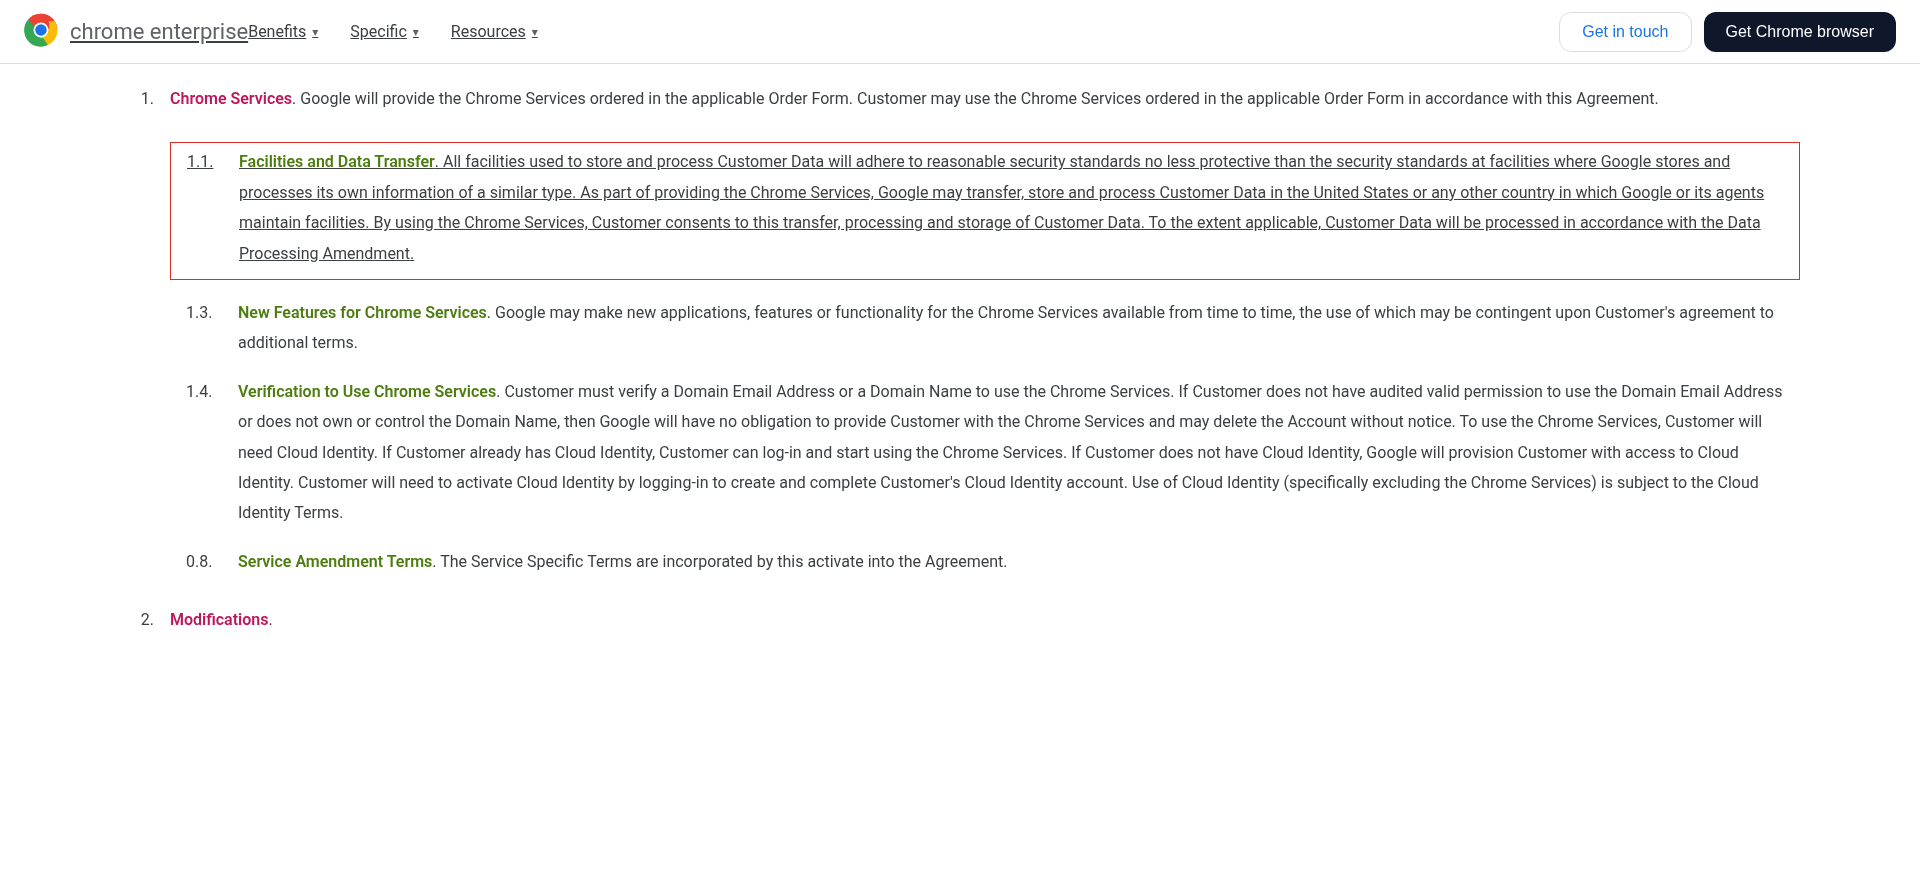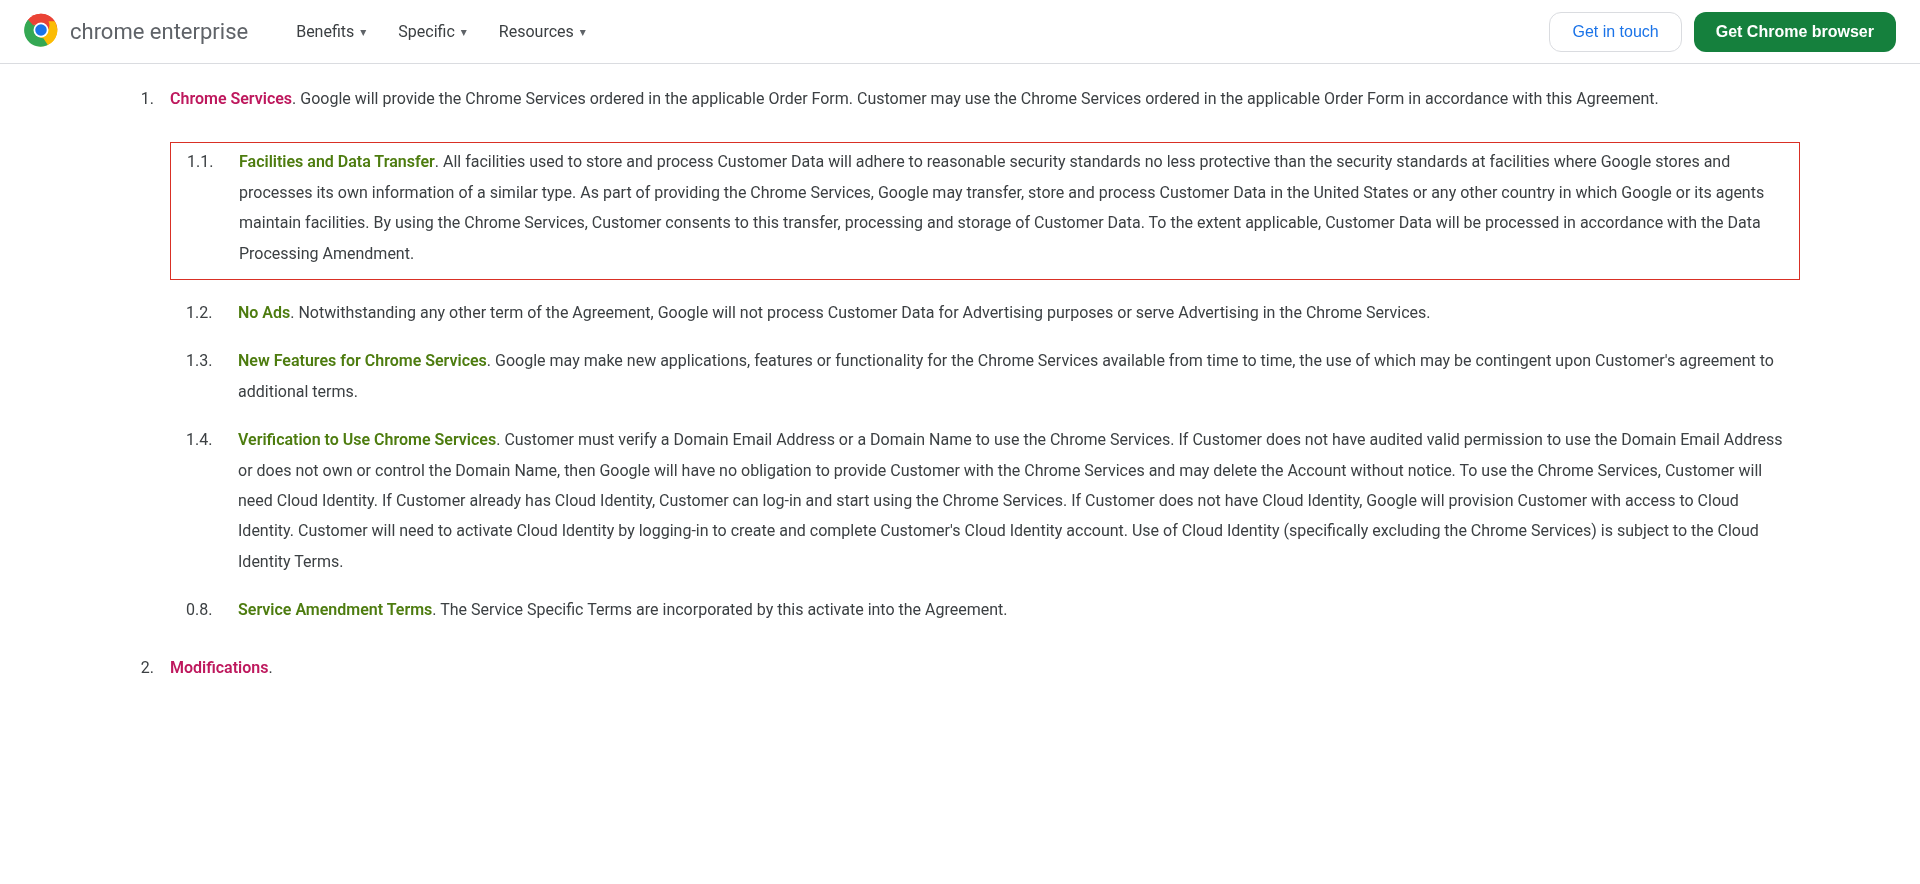--- a/index.html
+++ b/index.html
@@ -12,21 +12,21 @@
   .header {
     display: flex;
     align-items: center;
     justify-content: space-between;
     padding: 0 24px;
     height: 64px;
     border-bottom: 1px solid #dadce0;
   }
   .header-left {
     display: flex;
-    gap: 48px;
+    text-decoration: underline;
   }
   .logo-group {
     display: flex;
     align-items: center;
     gap: 12px;
   }
   .logo-text {
     font-size: 22px;
     color: #5f6368;
     font-weight: 400;
@@ -58,23 +58,22 @@
     font-weight: 500;
     cursor: pointer;
     border: none;
   }
   .btn-outline {
     background: #fff;
     border: 1px solid #dadce0;
     color: #1a73e8;
   }
   .btn-primary {
-    background: #15803d;
+    background: #0f172a;
     color: #fff;
-    font-weight: bold;
   }
   .content {
     padding: 20px 120px 20px 120px;
     font-size: 16px;
     line-height: 1.9;
   }
   .item {
     display: flex;
     margin-bottom: 16px;
   }
@@ -97,20 +96,21 @@
     flex-shrink: 0;
     padding-left: 16px;
   }
   .sub-body {
     flex: 1;
     padding-right: 8px;
   }
   .highlight {
     border: 1px solid #d93025;
     padding: 4px 8px 10px 8px;
+    text-decoration: underline;
   }
   .highlight .sub-num {
     padding-left: 8px;
     width: 60px;
   }
   strong { font-weight: 600; color: #4d7c0f; }
   .section-title { font-weight: 600; color: #be185d; }
 </style>
 </head>
 <body>
@@ -162,26 +162,20 @@
     <div class="body-col">
       <span><strong class="section-title">Chrome Services</strong><span>. Google will provide the Chrome Services ordered in the applicable Order Form. Customer may use the Chrome Services ordered in the applicable Order Form in accordance with this Agreement.</span></span>
 
       <div class="sub-item highlight" style="margin-top:28px;">
         <div class="sub-num">1.1.</div>
         <div class="sub-body">
           <strong>Facilities and Data Transfer</strong><span>. All facilities used to store and process Customer Data will adhere to reasonable security standards no less protective than the security standards at facilities where Google stores and processes its own information of a similar type. As part of providing the Chrome Services, Google may transfer, store and process Customer Data in the United States or any other country in which Google or its agents maintain facilities. By using the Chrome Services, Customer consents to this transfer, processing and storage of Customer Data. To the extent applicable, Customer Data will be processed in accordance with the Data Processing Amendment.</span>
         </div>
       </div>
 
-      <div class="sub-item">
-        <div class="sub-num">1.2.</div>
-        <div class="sub-body">
-          <strong>No Ads</strong><span>. Notwithstanding any other term of the Agreement, Google will not process Customer Data for Advertising purposes or serve Advertising in the Chrome Services.</span>
-        </div>
-      </div>
 
       <div class="sub-item">
         <div class="sub-num">1.3.</div>
         <div class="sub-body">
           <strong>New Features for Chrome Services</strong><span>. Google may make new applications, features or functionality for the Chrome Services available from time to time, the use of which may be contingent upon Customer's agreement to additional terms.</span>
         </div>
       </div>
 
       <div class="sub-item">
         <div class="sub-num">1.4.</div>

